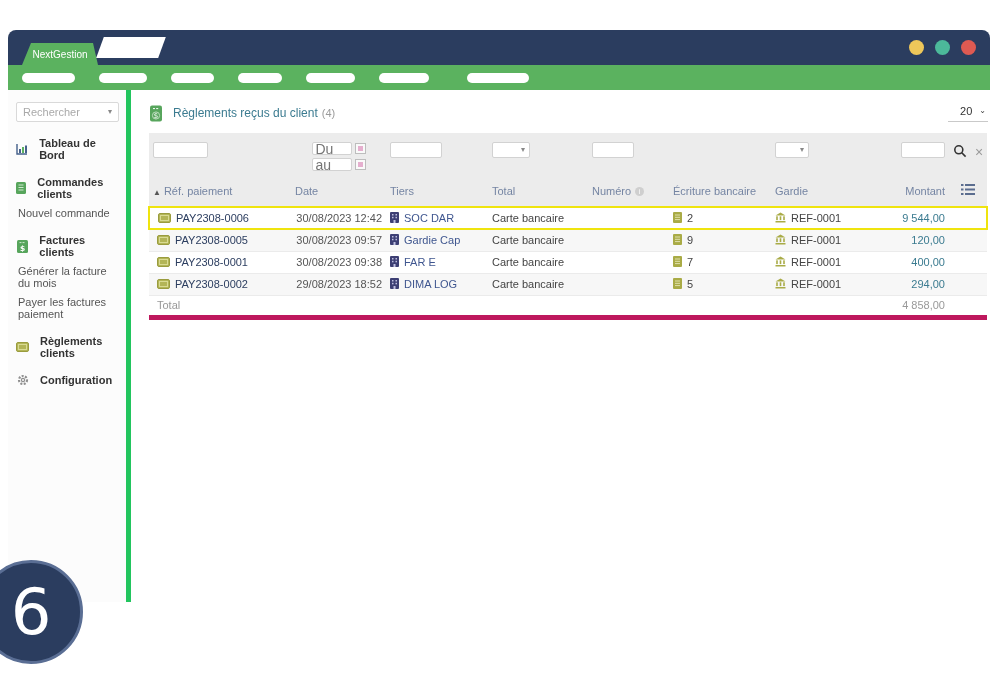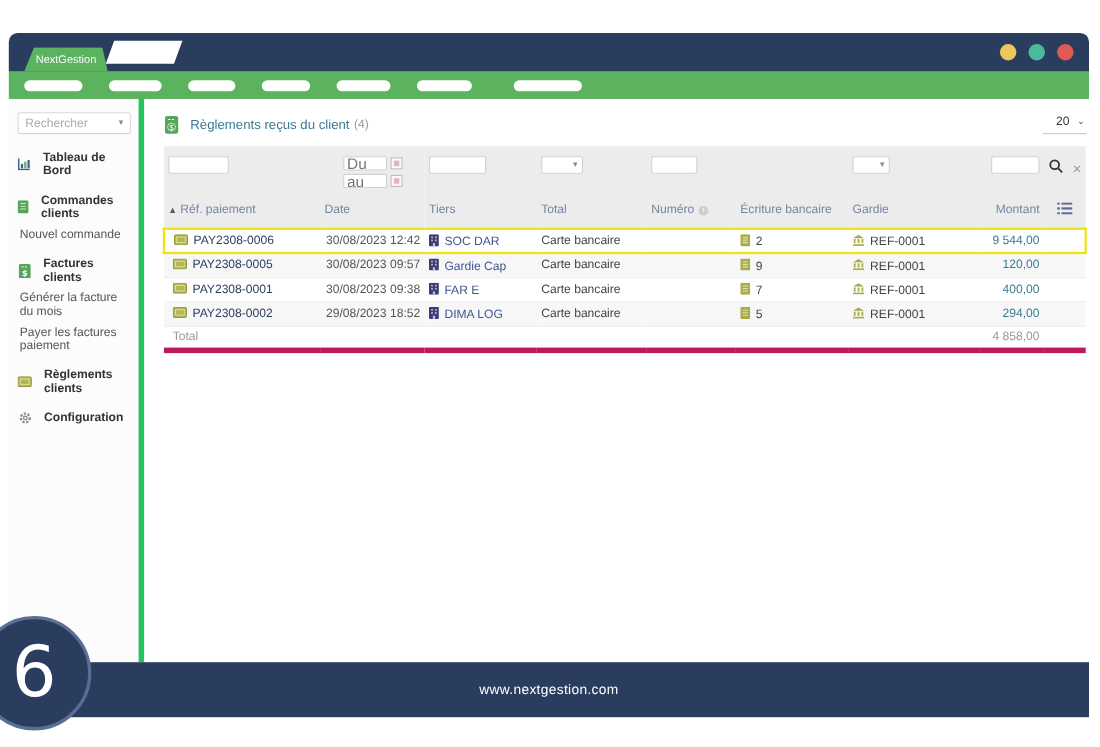--- a/index.html
+++ b/index.html
@@ -493,20 +493,17 @@
               <td></td>
             <td class="rgt">4 858,00</td>
             <td></td>
           </tr>
         </tfoot>
       </table>
 
     </div>
   </div>
 
-  <div class="footer">
-    <span>www.nextgestion.com</span>
-  </div>
   <div class="page-circle">
     <span>6</span>
   </div>
 
 </div>
 
 </body></html>

